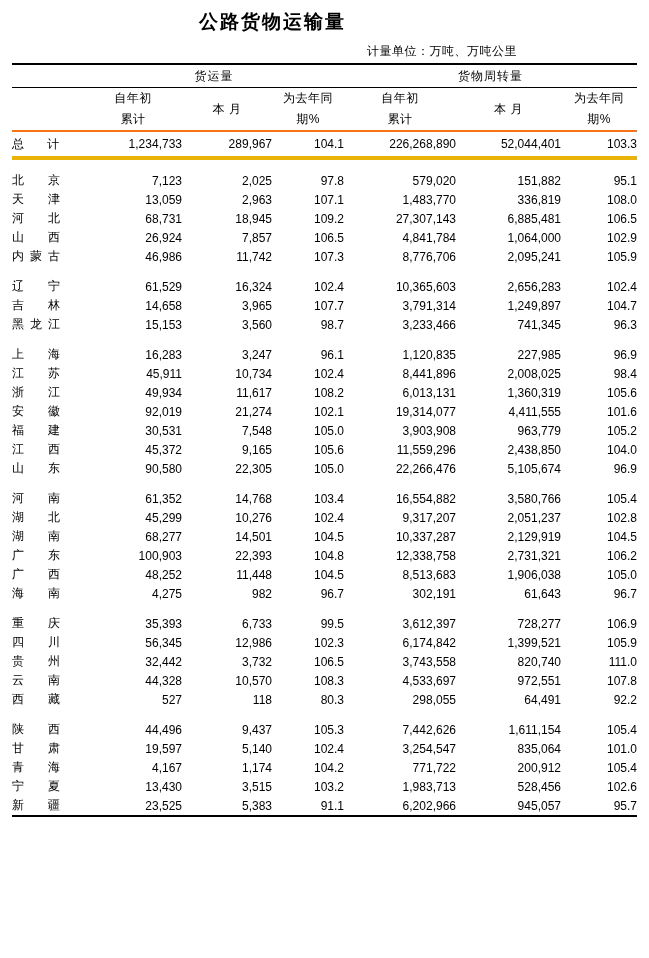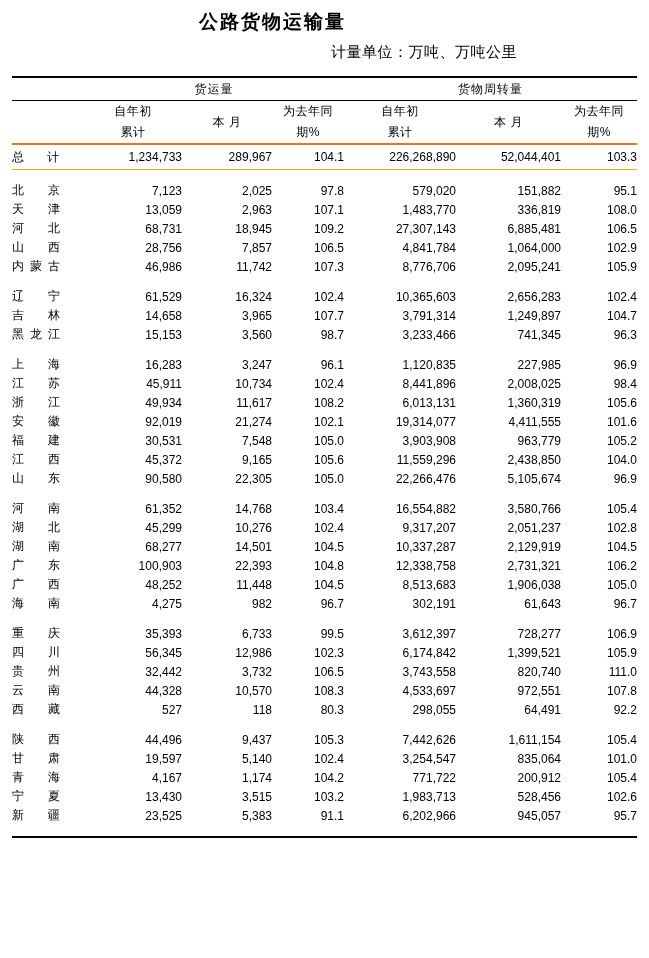--- a/index.html
+++ b/index.html
@@ -24,29 +24,29 @@
     text-align: center;
     font-size: 19px;
     font-weight: bold;
     letter-spacing: 2px;
     padding-top: 9px;
     padding-bottom: 8px;
     font-family: "Liberation Serif", serif;
   }
   .unit-line {
     text-align: right;
-    font-size: 15px;
+    font-size: 12px;
     padding-right: 16px;
     padding-bottom: 3px;
     letter-spacing: 0.5px;
   }
   table.main {
     border-collapse: collapse;
     width: 625px;
-    margin: 11px auto;
+    margin: 0 auto;
     table-layout: fixed;
   }
   table.main td, table.main th {
     border: none;
     padding: 0;
     font-size: 12px;
     font-weight: normal;
     vertical-align: middle;
   }
   
@@ -59,21 +59,21 @@
     height: 22px;
     letter-spacing: 1px;
   }
   .hdr-sub {
     text-align: center;
     height: 21px;
     letter-spacing: 0.5px;
   }
   .vline-l { border-left: 1px solid #000; }
   .vline-r { border-right: 1px solid #000; }
-  .bline { border-bottom: 1px solid #eab308; }
+  .bline { border-bottom: 4px solid #eab308; }
   .bline2 { border-bottom: 2px solid #f97316; }
 
   .row-label {
     padding-left: 14px;
     letter-spacing: 6px;
     height: 19px;
     white-space: nowrap;
   }
   .num {
     text-align: right;
@@ -177,21 +177,21 @@
           <td class="row-label vline-r">河　北</td>
           <td class="num">68,731</td>
           <td class="num vline-l">18,945</td>
           <td class="num vline-l vline-r">109.2</td>
           <td class="num">27,307,143</td>
           <td class="num vline-l">6,885,481</td>
           <td class="num vline-l">106.5</td>
         </tr>
         <tr>
           <td class="row-label vline-r">山　西</td>
-          <td class="num">28,756</td>
+          <td class="num">26,924</td>
           <td class="num vline-l">7,857</td>
           <td class="num vline-l vline-r">106.5</td>
           <td class="num">4,841,784</td>
           <td class="num vline-l">1,064,000</td>
           <td class="num vline-l">102.9</td>
         </tr>
         <tr>
           <td class="row-label vline-r">内蒙古</td>
           <td class="num">46,986</td>
           <td class="num vline-l">11,742</td>

